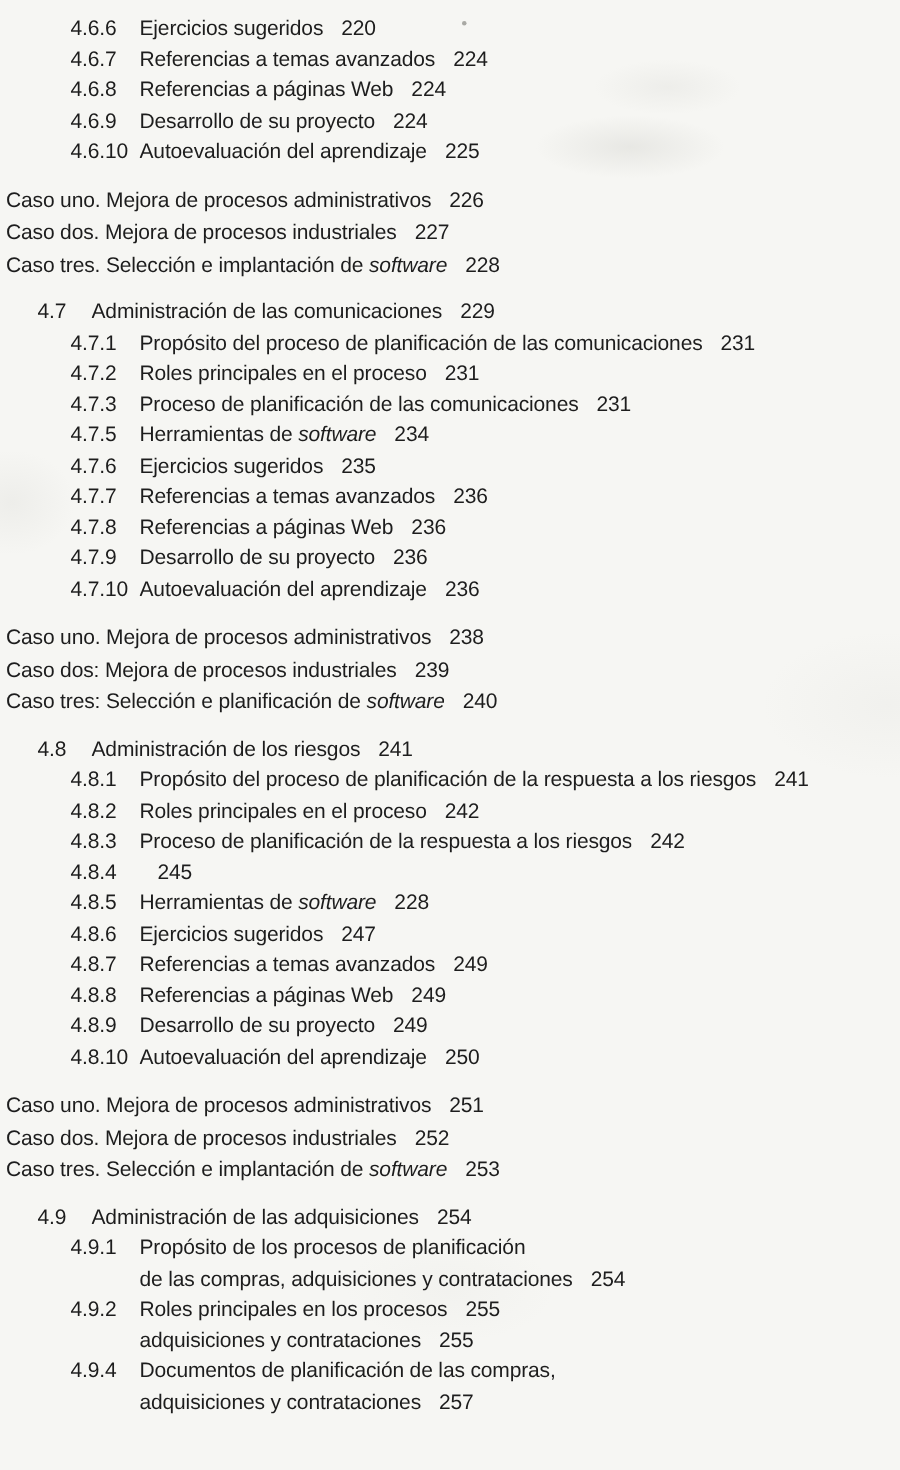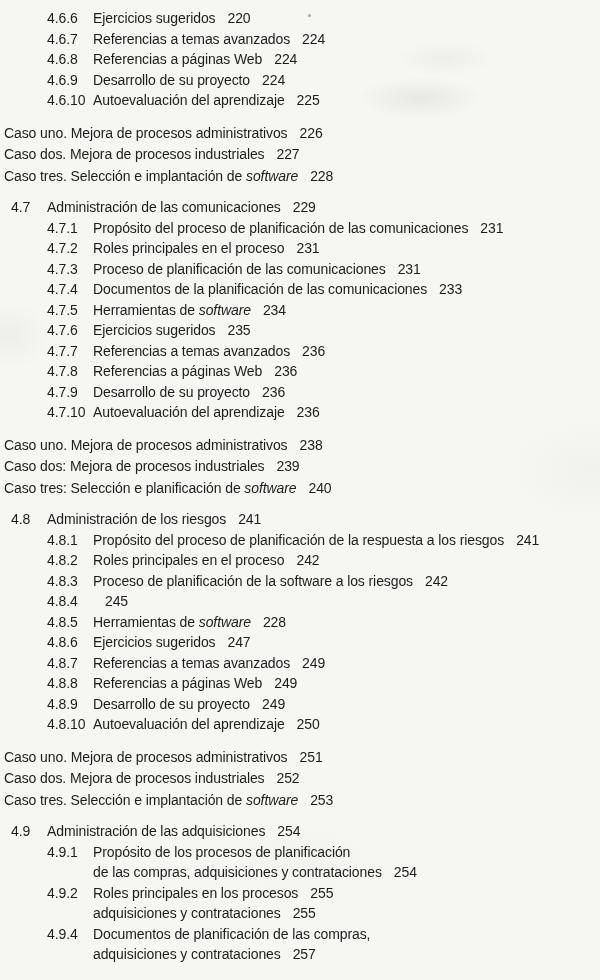--- a/index.html
+++ b/index.html
@@ -16,21 +16,21 @@
       radial-gradient(90px 30px at 420px 98px, rgba(180,180,174,0.22), transparent 70%),
       radial-gradient(70px 26px at 445px 58px, rgba(185,185,180,0.14), transparent 70%),
       radial-gradient(60px 50px at 8px 335px, rgba(185,185,180,0.14), transparent 70%),
       radial-gradient(120px 70px at 592px 470px, rgba(195,195,190,0.10), transparent 70%),
       radial-gradient(100px 50px at 300px 860px, rgba(195,195,190,0.08), transparent 70%),
       #f6f6f3;
   }
   .toc{position:absolute;inset:0;padding:8px 8px 0 4px;}
   .row{display:flex;align-items:baseline;line-height:20.5px;white-space:nowrap;}
   .row .num{flex:0 0 auto;}
-  .row.section .num{margin-left:7px;width:36px;}
+  .row.section .num{margin-left:21px;width:36px;}
   .row.sub .num{margin-left:43px;width:46px;}
   .title{flex:0 1 auto;overflow:hidden;}
   .it{font-style:italic;}
   .pg{flex:1 0 auto;text-align:left;padding-left:12px;}
   .row.case{line-height:21.5px;}
   .block.cases{margin:12px 0 10px 0;}
   .speck{
     position:absolute;left:308px;top:14px;width:3px;height:3px;
     background:#8f8f8a;border-radius:50%;opacity:.75;
   }
@@ -97,25 +97,20 @@
           <span class="num">4.7.2</span>
           <span class="title"><span class="t">Roles principales en el proceso</span><span class="it"></span></span>
           <span class="pg">231</span>
         </div>
         <div class="row sub">
           <span class="num">4.7.3</span>
           <span class="title"><span class="t">Proceso de planificación de las comunicaciones</span><span class="it"></span></span>
           <span class="pg">231</span>
         </div>
         <div class="row sub">
-          <span class="num">4.7.4</span>
-          <span class="title"><span class="t">Documentos de la planificación de las comunicaciones</span><span class="it"></span></span>
-          <span class="pg">233</span>
-        </div>
-        <div class="row sub">
           <span class="num">4.7.5</span>
           <span class="title"><span class="t">Herramientas de </span><span class="it">software</span></span>
           <span class="pg">234</span>
         </div>
         <div class="row sub">
           <span class="num">4.7.6</span>
           <span class="title"><span class="t">Ejercicios sugeridos</span><span class="it"></span></span>
           <span class="pg">235</span>
         </div>
         <div class="row sub">
@@ -164,21 +159,21 @@
           <span class="title"><span class="t">Propósito del proceso de planificación de la respuesta a los riesgos</span><span class="it"></span></span>
           <span class="pg">241</span>
         </div>
         <div class="row sub">
           <span class="num">4.8.2</span>
           <span class="title"><span class="t">Roles principales en el proceso</span><span class="it"></span></span>
           <span class="pg">242</span>
         </div>
         <div class="row sub">
           <span class="num">4.8.3</span>
-          <span class="title"><span class="t">Proceso de planificación de la software a los riesgos</span><span class="it"></span></span>
+          <span class="title"><span class="t">Proceso de planificación de la respuesta a los riesgos</span><span class="it"></span></span>
           <span class="pg">242</span>
         </div>
         <div class="row sub">
           <span class="num">4.8.4</span>
           <span class="pg">245</span>
         </div>
         <div class="row sub">
           <span class="num">4.8.5</span>
           <span class="title"><span class="t">Herramientas de </span><span class="it">software</span></span>
           <span class="pg">228</span>

